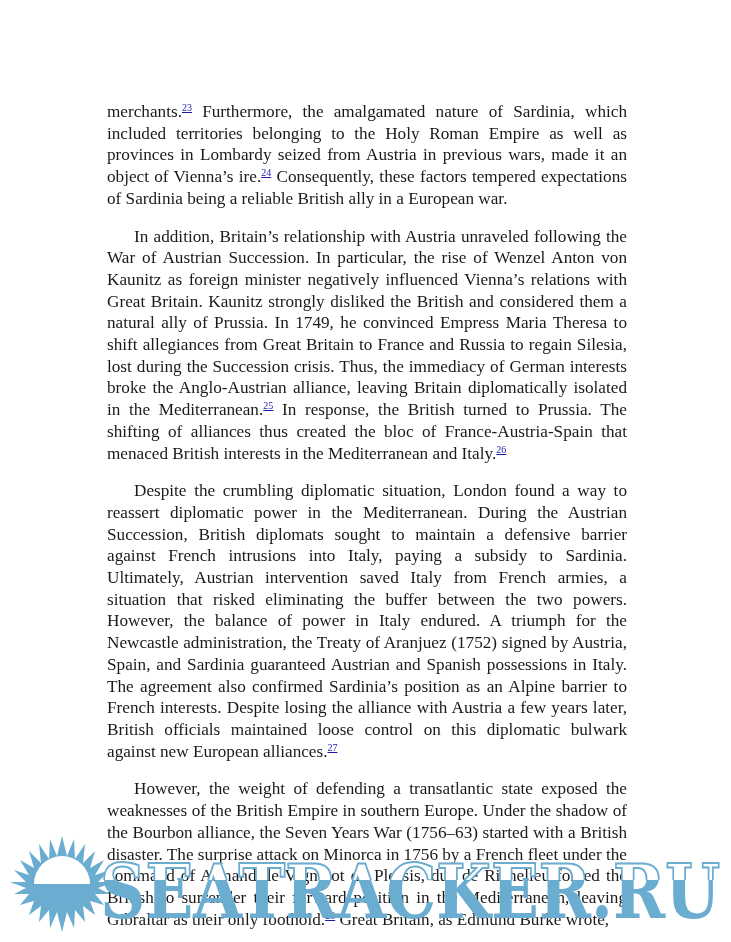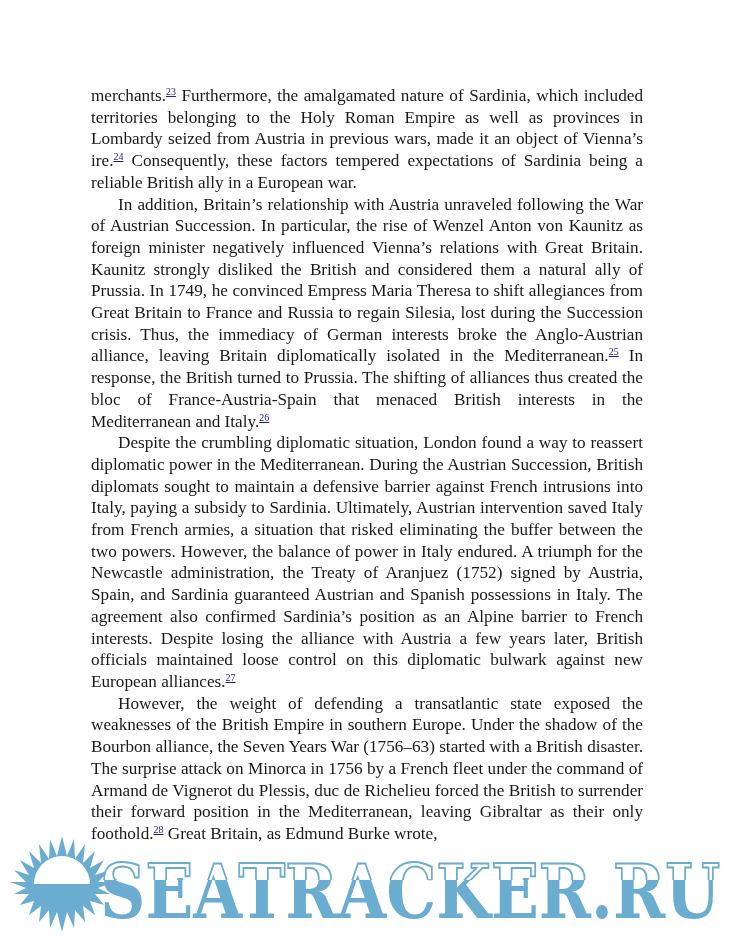--- a/index.html
+++ b/index.html
@@ -15,21 +15,21 @@
       font-family: "Liberation Serif", "DejaVu Serif", serif;
       color: #1a1a1a;
     }
     .page {
       position: absolute;
       left: 91px;
       top: 85px;
       width: 552px;
     }
     .para {
-      margin: 0;
+      margin: 16px;
       font-size: 17.2px;
       line-height: 21.7px;
       text-align: justify;
       text-align-last: left;
     }
     .para.indent {
       text-indent: 27px;
     }
     .fn {
       color: #1a1aa6;

